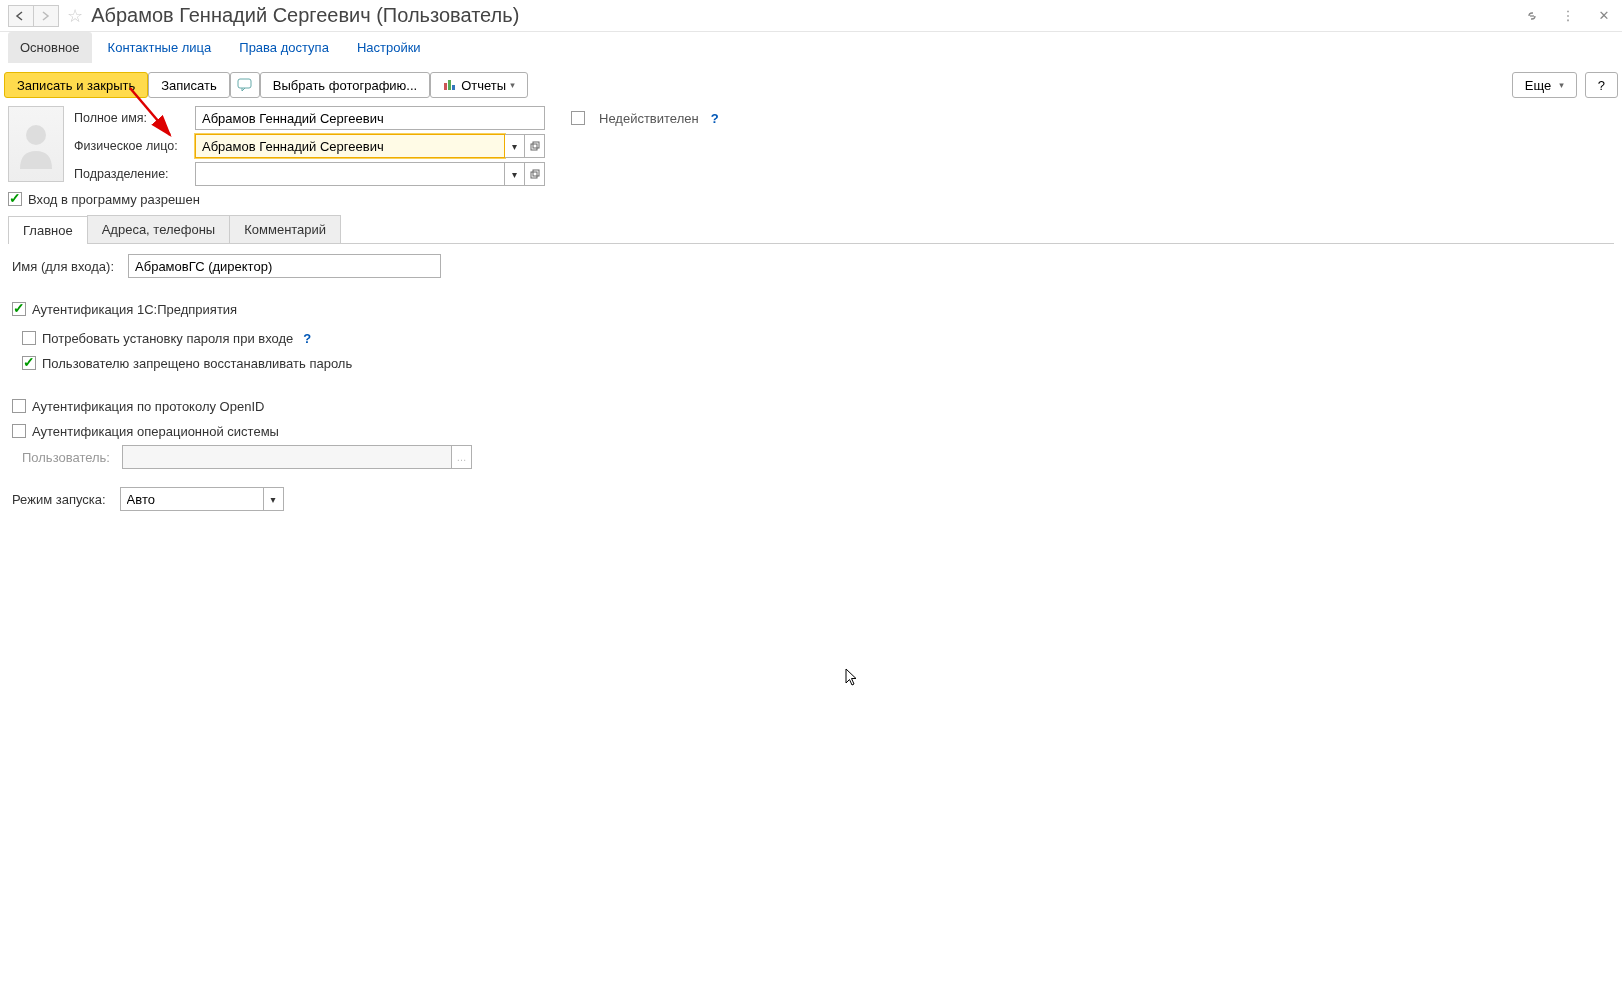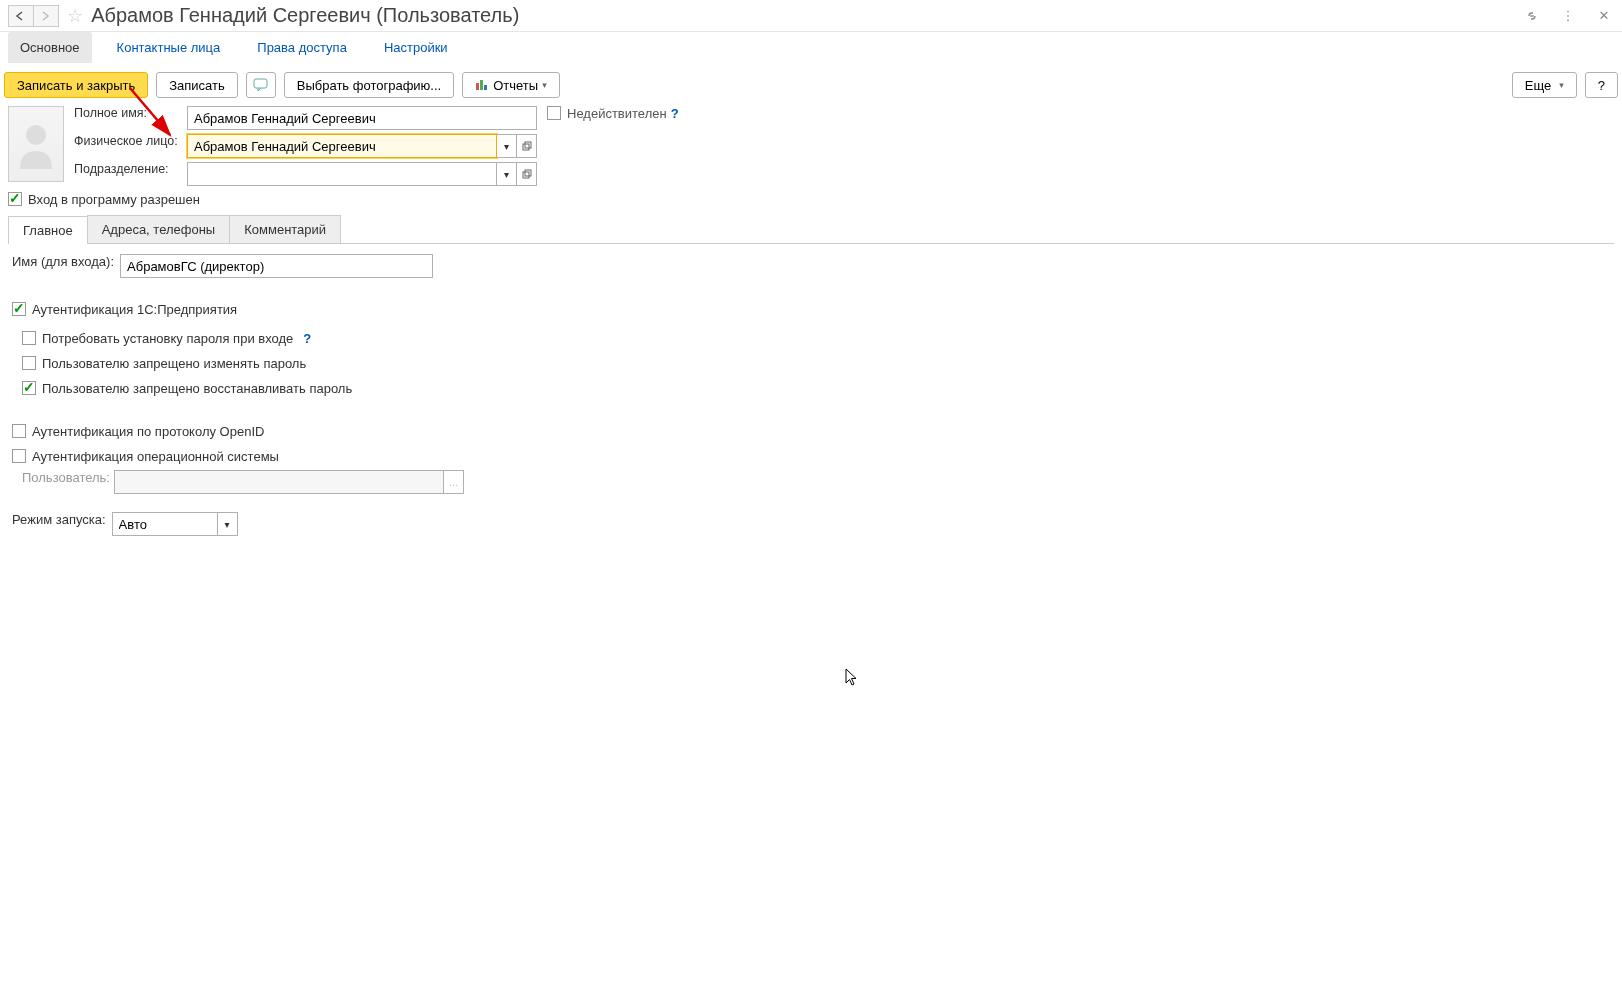--- a/index.html
+++ b/index.html
@@ -5,35 +5,35 @@
 * { box-sizing: border-box; }
 html, body { margin:0; padding:0; font-family: Arial, sans-serif; font-size:13px; color:#333; background:#fff; }
 .header { display:flex; align-items:center; padding:4px 8px; border-bottom:1px solid #e6e6e6; }
 .nav-btn { width:26px; height:22px; border:1px solid #ccc; background:#f6f6f6; display:flex; align-items:center; justify-content:center; cursor:pointer; }
 .nav-btn + .nav-btn { margin-left:-1px; }
 .star { margin:0 8px; color:#ccc; font-size:18px; cursor:pointer; }
 .title { font-size:20px; color:#444; font-weight:400; }
 .header-right { margin-left:auto; display:flex; align-items:center; gap:16px; }
 .icon-btn { width:20px; height:20px; display:flex; align-items:center; justify-content:center; cursor:pointer; color:#888; }
 
-.nav-tabs-main { display:flex; padding:0 8px; gap:13px; border-bottom:1px solid transparent; font-size:13px; }
+.nav-tabs-main { display:flex; padding:0 8px; gap:4px; border-bottom:1px solid transparent; font-size:13px; }
 .nav-tabs-main .mtab { padding:8px 12px; cursor:pointer; color:#0057b7; }
 .nav-tabs-main .mtab.active { background:#e8e8e8; color:#333; border-radius:3px 3px 0 0; }
 
-.toolbar { display:flex; align-items:center; padding:8px 4px; gap:8px; }
+.toolbar { display:flex; align-items:center; padding:8px 4px; gap:0; }
 .btn { border:1px solid #b0b0b0; background:#fff; padding:4px 12px; height:26px; font-size:13px; cursor:pointer; border-radius:3px; display:flex; align-items:center; gap:4px; }
 .btn.yellow { background:#ffdb4d; border-color:#e6b800; font-weight:400; }
 .btn.icon-only { padding:4px 6px; }
 .toolbar-right { margin-left:auto; display:flex; gap:8px; }
 
 .form-area { padding:0 8px; }
 .top-form { display:flex; gap:8px; }
 .photo-box { width:56px; height:76px; border:1px solid #ccc; background:linear-gradient(#f5f5f5,#eee); display:flex; align-items:center; justify-content:center; color:#ccc; }
 .fields { display:flex; flex-direction:column; gap:4px; }
-.row { display:flex; gap:0; }
+.row { display:flex; align-items:center; gap:8px; }
 .label { width:115px; font-size:12.5px; padding-left:2px; }
 .input { height:24px; border:1px solid #b0b0b0; padding:2px 6px; font-size:13px; }
 .input.focus { border:1px solid #f0ad00; background:#fffbe6; outline:1px solid #f7d15f; }
 .ref-wrap { display:flex; }
 .ref-wrap .input { width:310px; }
 .ref-btn { width:20px; height:24px; border:1px solid #b0b0b0; border-left:none; background:#fff; display:flex; align-items:center; justify-content:center; font-size:10px; cursor:pointer; }
 .w350 { width:350px; }
 .chk { width:14px; height:14px; border:1px solid #999; display:inline-block; vertical-align:middle; position:relative; cursor:pointer; background:#fff;}
 .chk.checked::after { content:"✓"; position:absolute; left:0; top:-3px; color:#090; font-weight:bold; font-size:14px; }
 .q { color:#0057b7; font-weight:bold; margin-left:4px; cursor:pointer; }
@@ -43,21 +43,21 @@
 .tabs2 { display:flex; border-bottom:1px solid #ccc; margin-top:4px; }
 .tabs2 .tab { padding:6px 14px; border:1px solid #ccc; border-bottom:none; background:#eee; cursor:pointer; font-size:13px; margin-right:-1px;}
 .tabs2 .tab.active { background:#fff; position:relative; top:1px; }
 
 .tab-pane { padding:10px 4px; }
 .small-label { font-size:13px; margin-right:6px; }
 .mt16 { margin-top:18px; }
 .muted-label { color:#999; font-size:13px; margin-right:4px; }
 .pwd-text { color:#888; margin-right:8px; }
 .select-wrap { display:flex; }
-.select-wrap .input { width:106px; }
+.select-wrap .input { width:144px; }
 
 .arrow { position:absolute; left:90px; top:80px; pointer-events:none; }
 .cursor-svg { position:absolute; left:845px; top:668px; pointer-events:none; }
 
 .dropdown-caret::after { content:"▾"; font-size:9px; margin-left:4px; color:#666; }
 </style>
 </head>
 <body>
 
 <div class="header">
@@ -192,24 +192,20 @@
     <div class="check-row mt16">
       <span class="chk checked"></span>
       <span>Аутентификация 1С:Предприятия</span>
     </div>
     <div class="check-row" style="padding-left:10px;margin-top:4px;">
       <span class="chk"></span>
       <span>Потребовать установку пароля при входе</span>
       <span class="q">?</span>
     </div>
     <div class="check-row" style="padding-left:10px;">
-      <span class="chk"></span>
-      <span>Пользователю запрещено изменять пароль</span>
-    </div>
-    <div class="check-row" style="padding-left:10px;">
       <span class="chk checked"></span>
       <span>Пользователю запрещено восстанавливать пароль</span>
     </div>
 
     <div class="check-row mt16">
       <span class="chk"></span>
       <span>Аутентификация по протоколу OpenID</span>
     </div>
     <div class="check-row">
       <span class="chk"></span>

